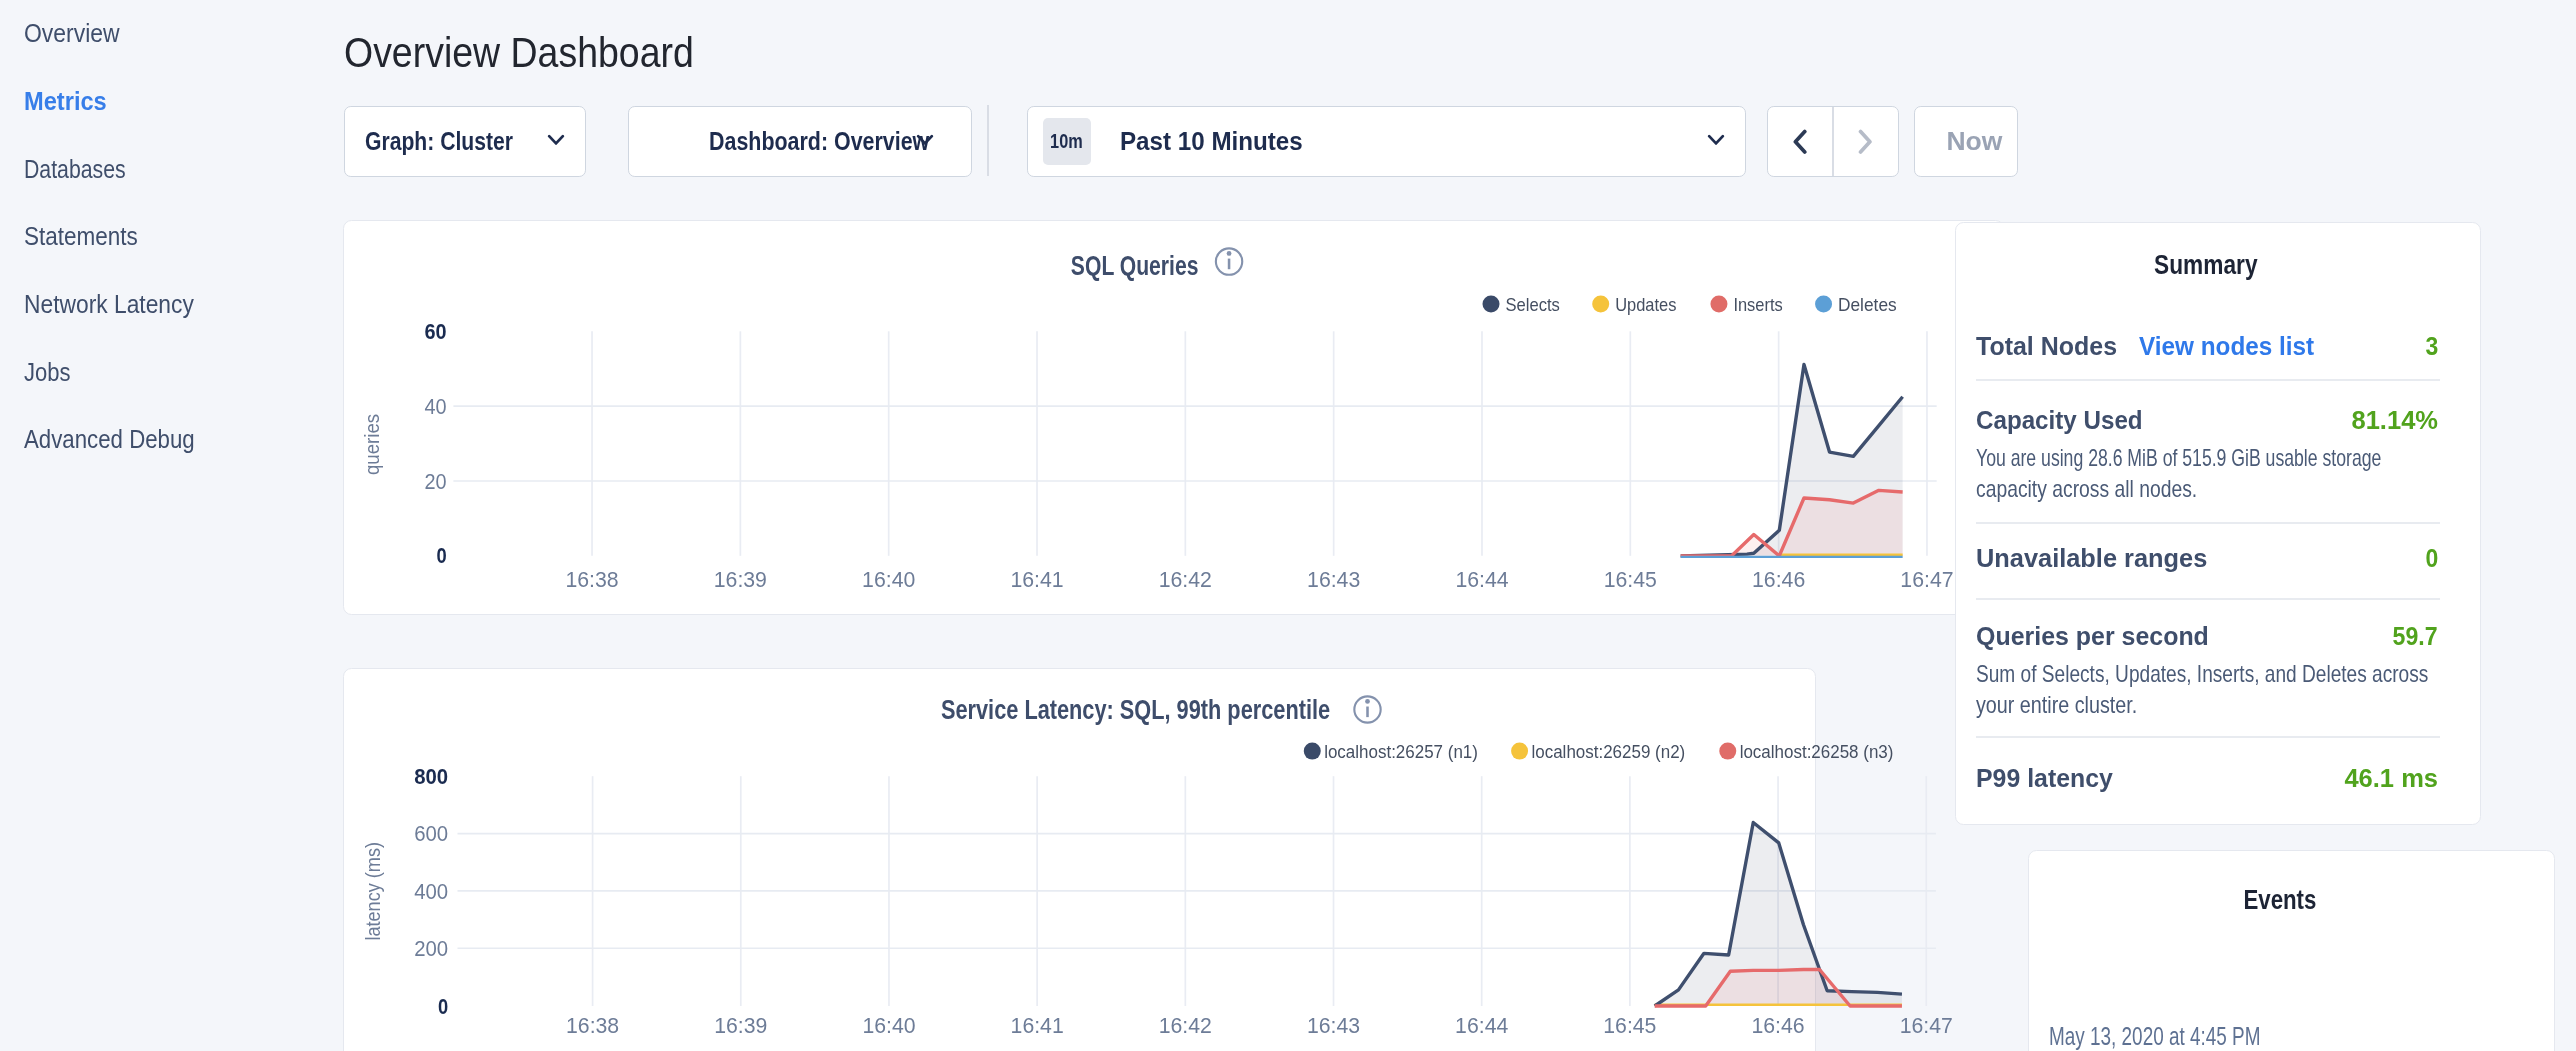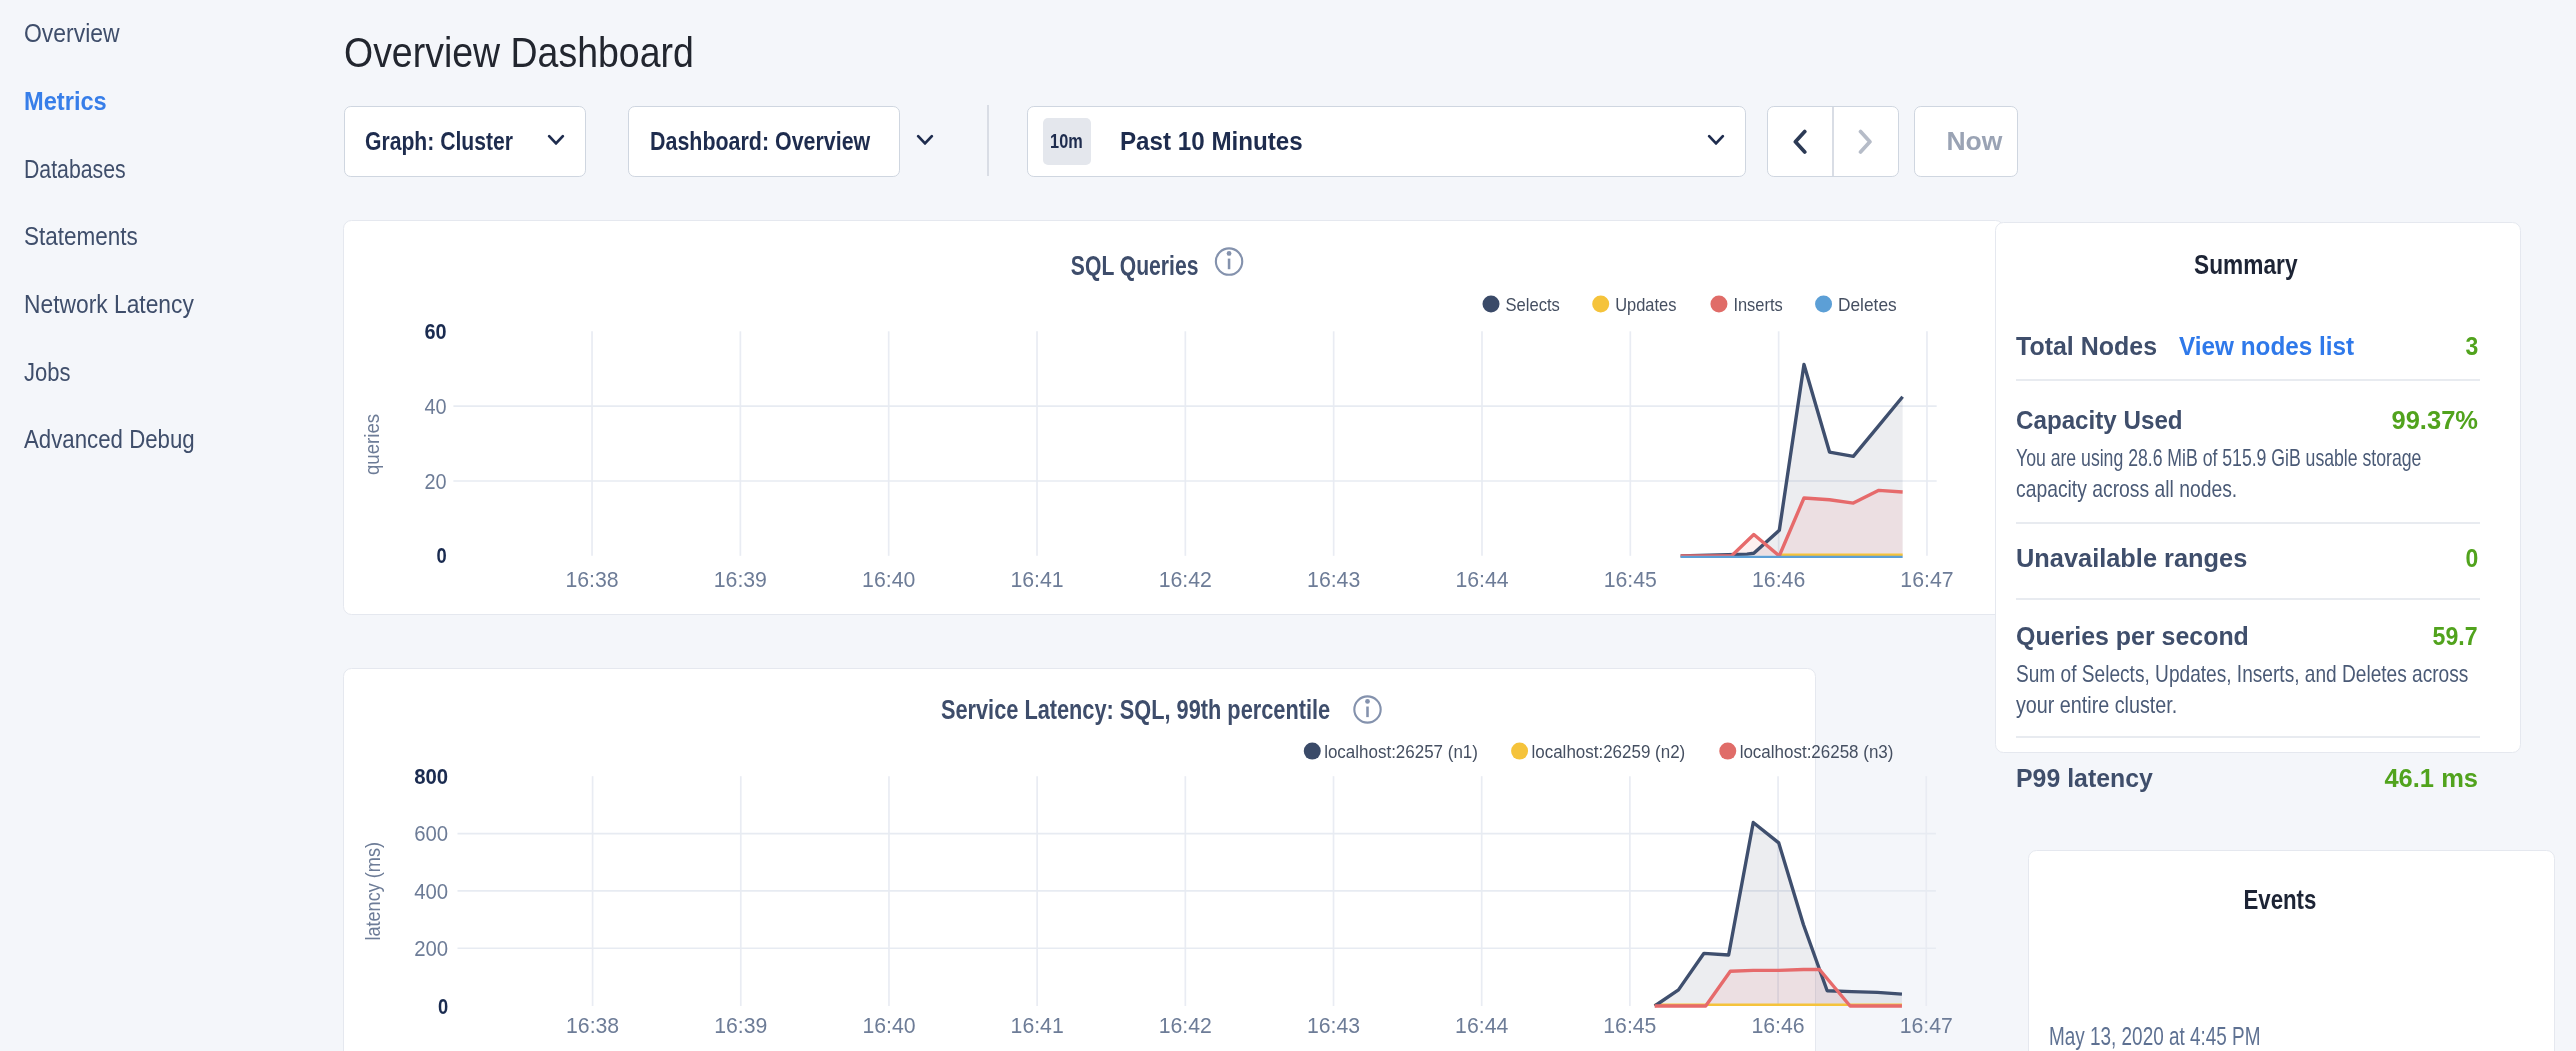--- a/index.html
+++ b/index.html
@@ -47,21 +47,21 @@
 <div class="nav" style="top:425px;"><span class="fx" style="transform:scaleX(.89)">Advanced Debug</span></div>
 
 <div id="pagetitle"><span class="fx" style="transform:scaleX(.892)">Overview Dashboard</span></div>
 
 <div class="tbtn" style="left:344px; width:242px; justify-content:flex-start; padding-left:20px;">
     <span class="lbl"><span class="fx" style="transform:scaleX(.829)">Graph: Cluster</span></span>
     <span class="chev" style="position:absolute; left:202px; margin:0;"><svg width="18" height="12" viewBox="0 0 21 14">
         <path d="M2.5 2.5 L10.5 11 L18.5 2.5" fill="none" stroke="#1e2c4e" stroke-width="3.2" stroke-linecap="round" stroke-linejoin="round"></path>
       </svg></span>
   </div>
-<div class="tbtn" style="left:628px; width:272px; justify-content:center; padding-left:34px;">
+<div class="tbtn" style="left:628px; width:344px; justify-content:flex-end; padding-left:34px;">
     <span class="lbl"><span class="fx" style="transform:scaleX(.84)">Dashboard: Overview</span></span>
     <span class="chev" style="position:absolute; left:287px; margin:0;"><svg width="18" height="12" viewBox="0 0 21 14">
         <path d="M2.5 2.5 L10.5 11 L18.5 2.5" fill="none" stroke="#1e2c4e" stroke-width="3.2" stroke-linecap="round" stroke-linejoin="round"></path>
       </svg></span>
   </div>
 <div id="tdivider"></div>
 <div class="tbtn" style="left:1027px; width:719px; justify-content:flex-start; padding-left:14.5px;">
   <span id="timebadge"><span class="fx" style="transform:scaleX(.8); transform-origin:50% 50%;">10m</span></span>
     <span class="lbl"><span class="fx" style="transform:scaleX(.948)">Past 10 Minutes</span></span>
   <span style="position:absolute; right:19.6px;"><svg width="18" height="12" viewBox="0 0 21 14">
@@ -210,30 +210,30 @@
   </g>
 
   <path d="M1544,399 L1572,380 L1602,337 L1631,339 L1660,183 L1690,207 L1719,303 L1747,381 L1776,382 L1806,383 L1835,385 L1835,399 Z" fill="rgba(64,80,112,0.10)"></path>
   <path d="M1544,399 L1604,399 L1633,358 L1660,357 L1690,357 L1719,356 L1738,356 L1774,399 L1835,399 Z" fill="rgba(231,105,106,0.10)"></path>
   <polyline points="1544,397.5 1835,397.5" fill="none" stroke="#f5c33b" stroke-width="3"></polyline>
   <polyline points="1544,399 1572,380 1602,337 1631,339 1660,183 1690,207 1719,303 1747,381 1776,382 1806,383 1835,385" fill="none" stroke="#3f4f6e" stroke-width="4" stroke-linejoin="round"></polyline>
   <polyline points="1544,399 1604,399 1633,358 1660,357 1690,357 1719,356 1738,356 1774,399 1835,399" fill="none" stroke="#e66a6b" stroke-width="4" stroke-linejoin="round"></polyline>
 </svg>
 </div>
 
-<div class="card" id="summary" style="left:1995px; top:222px; width:526px; height:531px;">
+<div class="card" id="summary" style="left:1955px; top:222px; width:526px; height:603px;">
   <div class="phead" style="top:26px;"><span class="fx" style="transform:scaleX(.811); transform-origin:50% 50%;">Summary</span></div>
   <div class="srow" style="top:100px; height:46px;">
     <span><span class="slbl"><span class="fx" style="transform:scaleX(.979)">Total Nodes</span></span><span class="slink" style="margin-left:18.7px;"><span class="fx" style="transform:scaleX(.953)">View nodes list</span></span></span>
     <span class="sval"><span class="fxr" style="transform:scaleX(.9)">3</span></span>
   </div>
   <div class="sdiv" style="top:156px;"></div>
   <div class="srow" style="top:174px; height:46px;">
     <span class="slbl"><span class="fx" style="transform:scaleX(.948)">Capacity Used</span></span>
-      <span class="sval"><span class="fxr">99.37%</span></span>
+      <span class="sval"><span class="fxr">81.14%</span></span>
   </div>
   <div class="sdesc" style="top:219px; line-height:31px;"><span class="fx" style="transform:scaleX(.735)">You are using 28.6 MiB of 515.9 GiB usable storage</span><br><span class="fx" style="transform:scaleX(.805)">capacity across all nodes.</span></div>
   <div class="sdiv" style="top:299px;"></div>
   <div class="srow" style="top:312px; height:46px;">
     <span class="slbl"><span class="fx" style="transform:scaleX(.995)">Unavailable ranges</span></span>
       <span class="sval"><span class="fxr" style="transform:scaleX(.9)">0</span></span>
   </div>
   <div class="sdiv" style="top:375px;"></div>
   <div class="srow" style="top:390px; height:46px;">
     <span class="slbl"><span class="fx" style="transform:scaleX(.978)">Queries per second</span></span>

